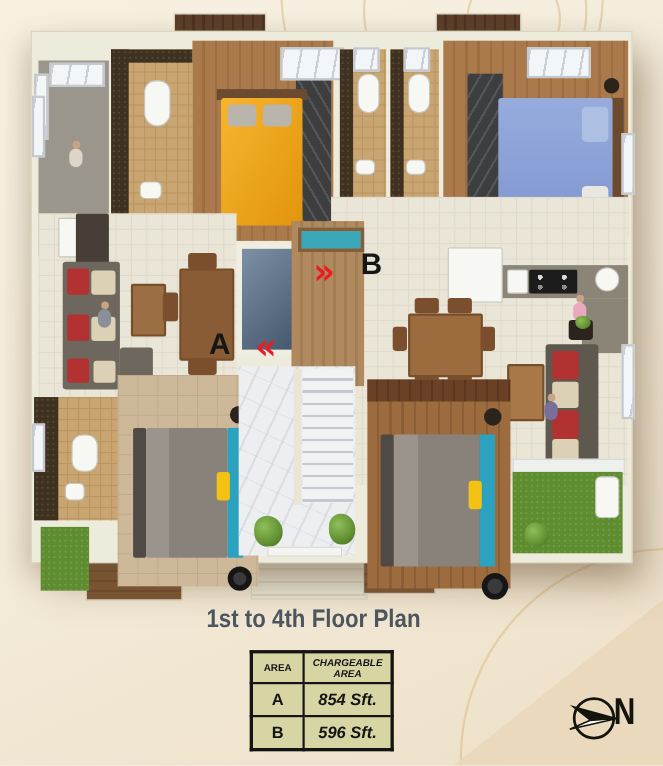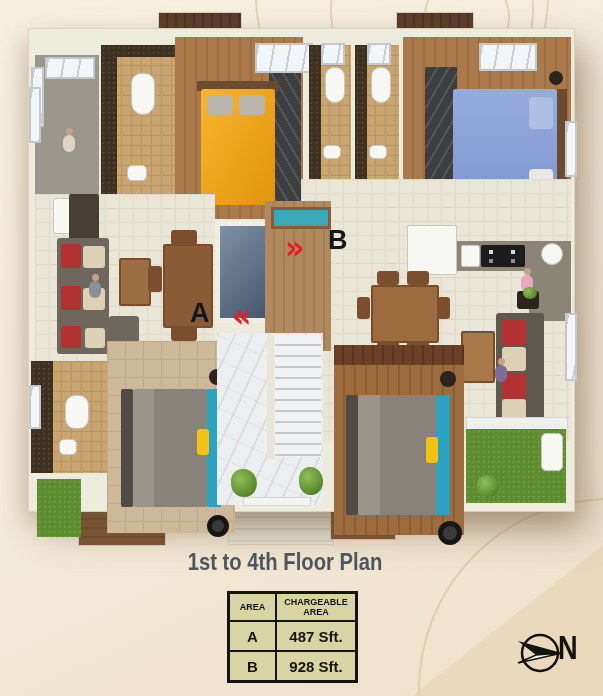--- a/index.html
+++ b/index.html
@@ -63,21 +63,21 @@
   .marker{position:absolute;font-family:"DejaVu Sans",sans-serif;font-weight:900;font-size:30px;line-height:26px;
           color:#ed1c24;letter-spacing:-3px;transform:scaleY(1.12);}
   
   .title{position:absolute;left:120px;top:549px;width:330px;text-align:center;
          font-size:23px;font-weight:700;color:#4b565e;letter-spacing:0px;transform:scaleX(.88);}
   table.area{position:absolute;left:227px;top:591px;border-collapse:collapse;background:#d8d5a4;
          border:3px solid #141414;}
   table.area th,table.area td{border:2px solid #141414;background:#d8d5a4;color:#141414;
          text-align:center;vertical-align:middle;padding:0;}
   th.c1,td.c1{width:45px;}
-  th.c2,td.c2{width:78px;}
+  th.c2,td.c2{width:78px;font-style:italic;}
   tr.hdr th{height:26px;font-size:9px;line-height:1.15;}
   tr.r td{height:28px;font-size:15px;font-weight:700;}
   .north{position:absolute;left:558px;top:628px;font-size:34px;font-weight:800;color:#14140e;
          transform:scaleX(.8);transform-origin:left;}
 </style>
 </head>
 <body>
 
 <div class="deco-circle" style="left:255px;top:-150px;width:290px;height:290px;"></div>
 <div class="deco-circle" style="left:330px;top:-92px;width:200px;height:200px;"></div>
@@ -237,25 +237,25 @@
 <div class="title">1st to 4th Floor Plan</div>
 
 <table class="area">
   <tbody>
       <tr class="hdr">
     <th class="c1">AREA</th>
     <th class="c2">CHARGEABLE AREA</th>
   </tr>
   <tr class="r">
     <td class="c1">A</td>
-    <td class="c2">487 Sft.</td>
+    <td class="c2">854 Sft.</td>
   </tr>
   <tr class="r">
     <td class="c1">B</td>
-    <td class="c2">928 Sft.</td>
+    <td class="c2">596 Sft.</td>
   </tr>
 </tbody>
   </table>
 
 <svg style="position:absolute;left:512px;top:626px;" width="56" height="52" viewBox="0 0 56 52">
   <circle cx="28" cy="27" r="18" fill="none" stroke="#14140e" stroke-width="2.5"></circle>
   <polygon points="6,15 50,27 24,29" fill="#14140e"></polygon>
   <polygon points="6,37 50,27 24,29" fill="#fbfaf5" stroke="#14140e" stroke-width="1.5"></polygon>
 </svg>
 <div class="north">N</div>

